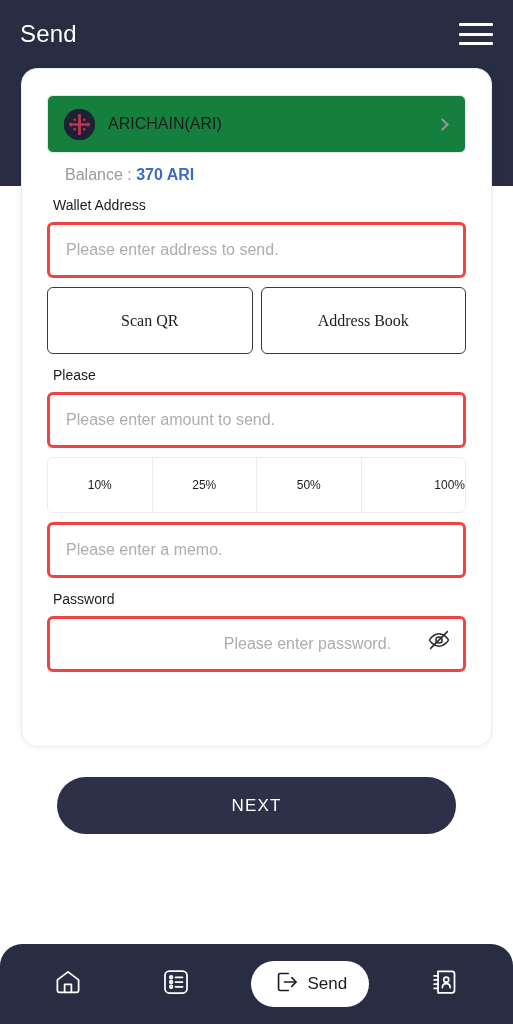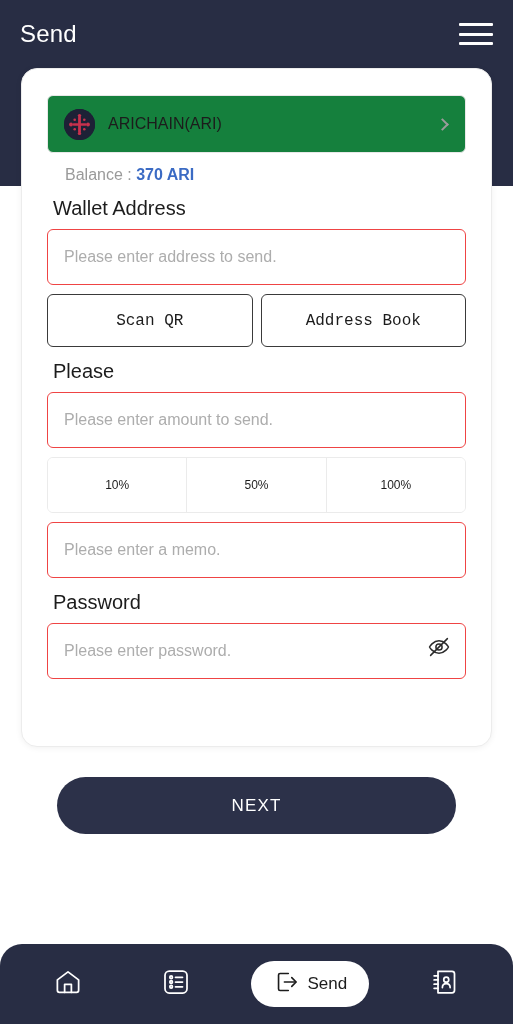--- a/index.html
+++ b/index.html
@@ -123,54 +123,54 @@
   }
   .balance-value {
     color: #3B6BC4;
     font-weight: bold;
   }
 
   
   .field-label {
     margin-top: 13px;
     margin-left: 6px;
-    font-size: 20px;
+    font-size: 14px;
     color: #1c1c1c;
   }
 
   .text-input {
     margin-top: 9px;
     width: 100%;
     height: 56px;
-    border: 1px solid #ef4444;
+    border: 3px solid #ef4444;
     border-radius: 6px;
     font-size: 16px;
     color: #be185d;
     padding: 0 16px;
     font-family: "Liberation Sans", sans-serif;
     background: #fff;
     outline: none;
   }
   .text-input::placeholder { color: #adadad; }
 
   
   .addr-actions {
     margin-top: 9px;
     display: flex;
     gap: 8px;
   }
   .outline-btn {
     flex: 1 1 0;
-    height: 53px;
+    height: 67px;
     border: 1px solid #3a3a3a;
     border-radius: 6px;
     background: #fff;
     font-size: 16px;
     color: #1c1c1c;
-    font-family: Liberation Mono, monospace;
+    font-family: Liberation Serif, serif;
     cursor: pointer;
   }
 
   
   .pct-group {
     margin-top: 9px;
     display: flex;
     border: 1px solid #ebebeb;
     border-radius: 6px;
     overflow: hidden;
@@ -180,25 +180,25 @@
     flex: 1 1 0;
     height: 54px;
     border: none;
     border-right: 1px solid #ebebeb;
     background: #fff;
     font-size: 12px;
     color: #1c1c1c;
     font-family: "Liberation Sans", sans-serif;
     cursor: pointer;
   }
-  .pct-btn:last-child { border-right: none; }
+  .pct-btn:last-child { border-right: none; text-align: right; }
 
   
   .pw-wrap { position: relative; }
-  .pw-wrap .text-input { padding-right: 72px; }
+  .pw-wrap .text-input { padding-right: 72px; text-align: right; }
   .eye-off {
     position: absolute;
     right: 14px;
     top: 50%;
     transform: translateY(-50%);
     width: 26px;
     height: 26px;
     cursor: pointer;
     display: flex;
     align-items: center;
@@ -317,20 +317,21 @@
     <button class="outline-btn">Scan QR</button>
     <button class="outline-btn">Address Book</button>
   </div>
 
   
   <div class="field-label">Please</div>
   <input class="text-input" type="text" placeholder="Please enter amount to send." style="">
 
   <div class="pct-group">
     <button class="pct-btn">10%</button>
+    <button class="pct-btn">25%</button>
     <button class="pct-btn">50%</button>
     <button class="pct-btn">100%</button>
   </div>
 
   
   <input class="text-input" type="text" placeholder="Please enter a memo." style="">
 
   
   <div class="field-label">Password</div>
   <div class="pw-wrap">

